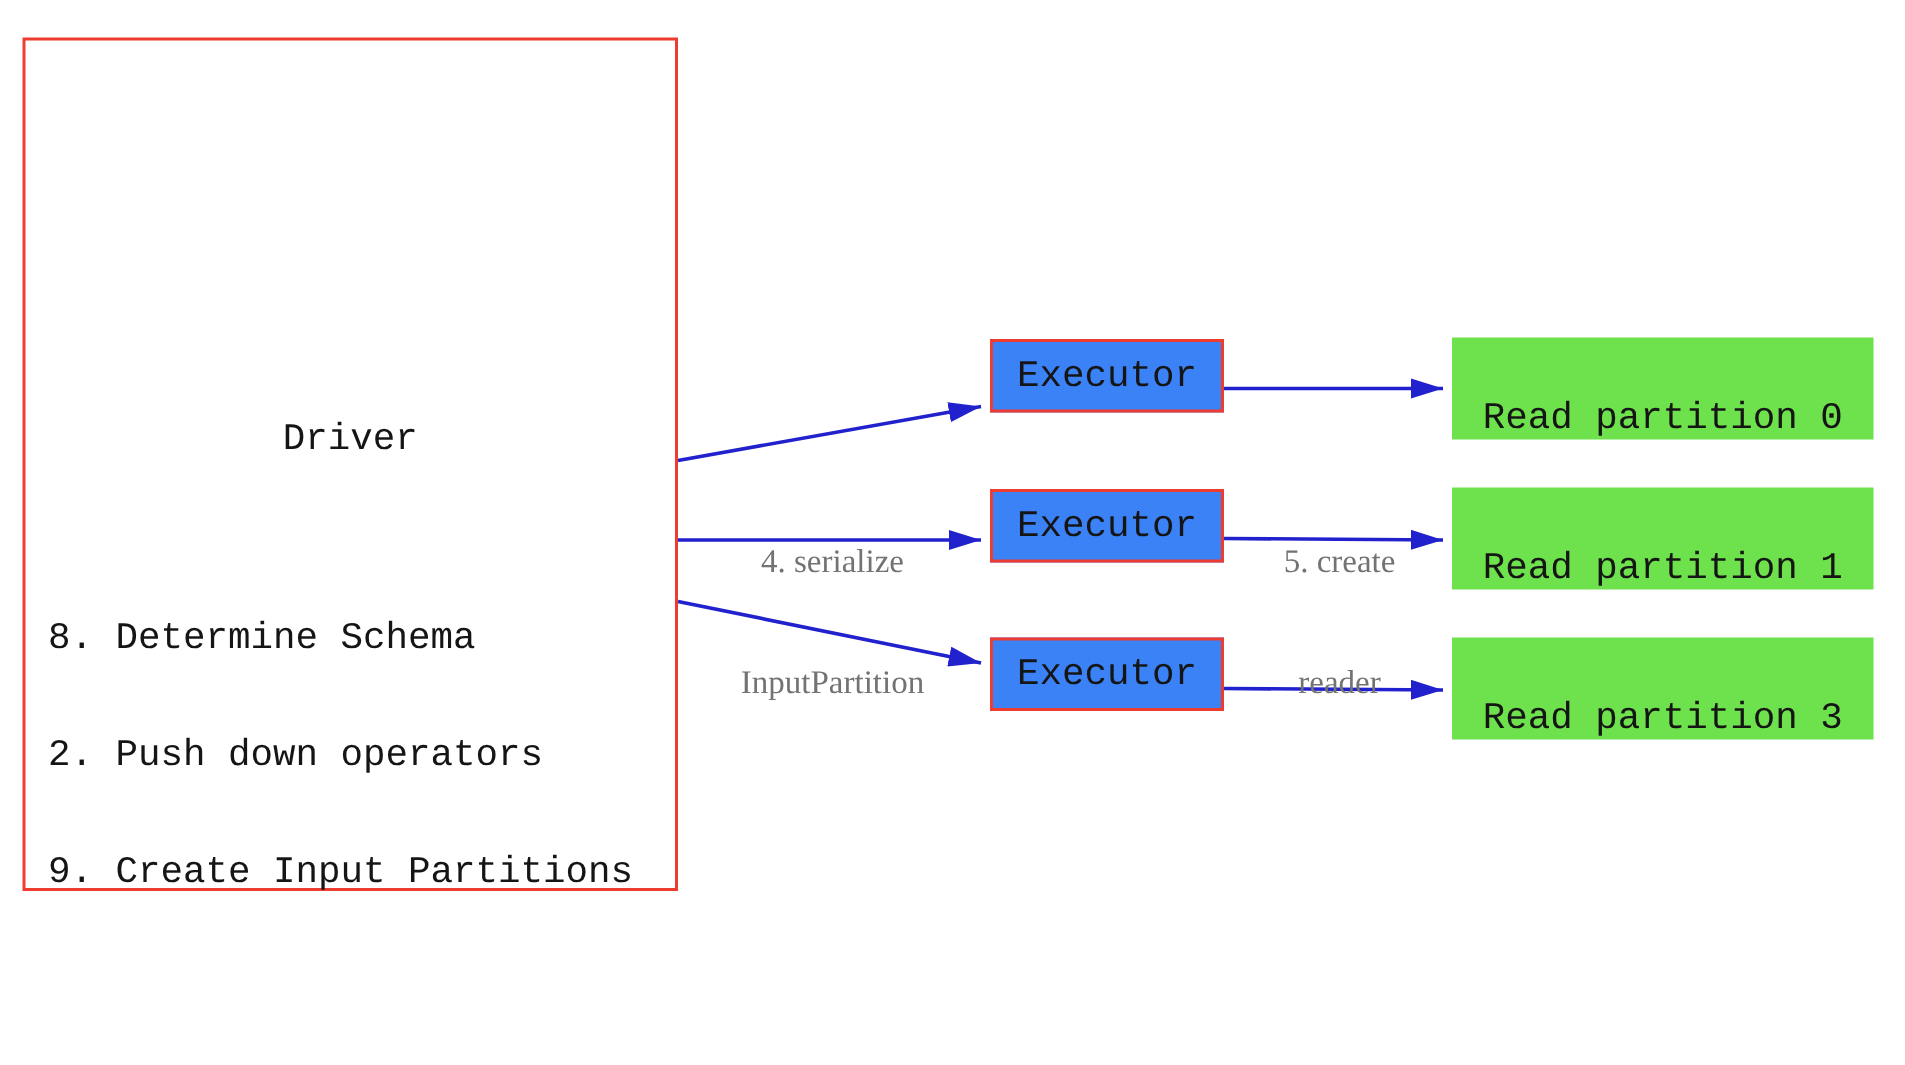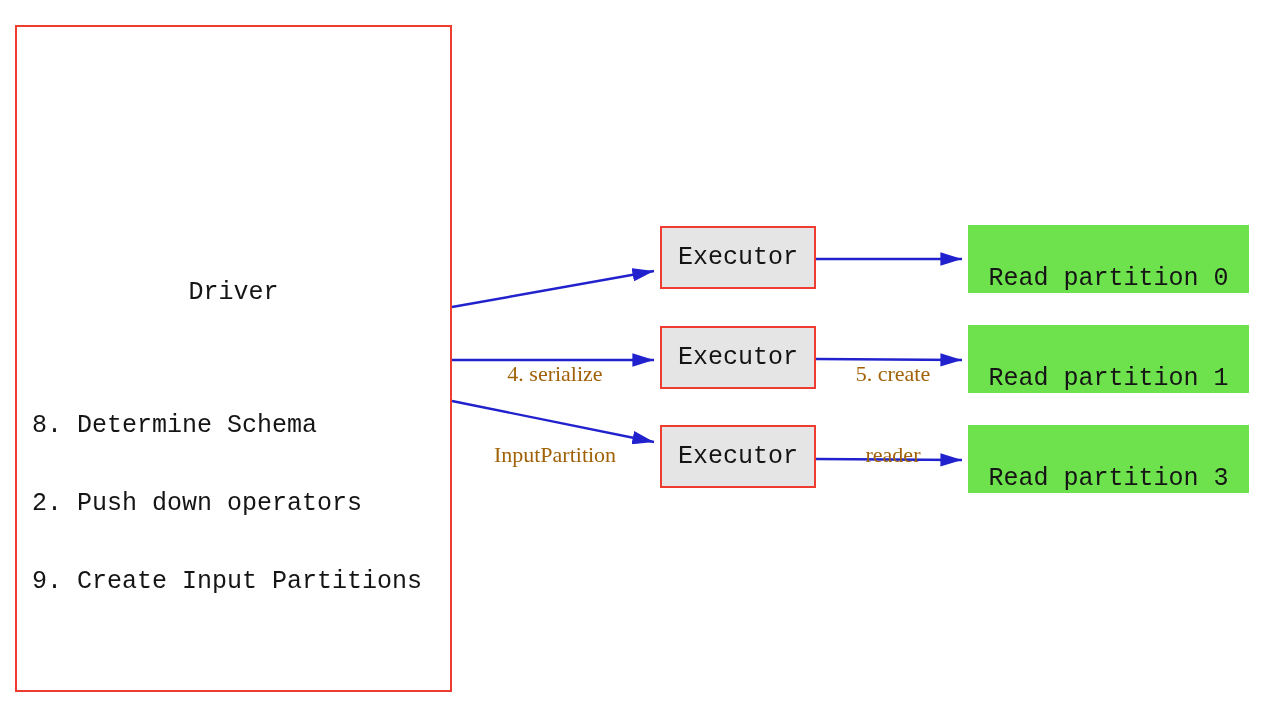--- a/index.html
+++ b/index.html
@@ -23,21 +23,21 @@
     left: 0; top: 0;
     width: 1270px; height: 710px;
     pointer-events: none;
   }
   .arrow-layer line { stroke: var(--blue); stroke-width: 2.4; }
   .arrow-layer marker path { fill: var(--blue); }
 
   .driver-box {
     position: absolute;
     left: 15px; top: 25px;
-    width: 437px; height: 667px;
+    width: 437px; height: 569px;
     border: 2px solid var(--red);
     box-sizing: border-box;
     background: #ffffff;
   }
   .driver-title {
     position: absolute;
     left: 0; top: 251px;
     width: 100%;
     text-align: center;
     font-size: 25px;
@@ -47,24 +47,24 @@
   .driver-steps {
     position: absolute;
     left: 15px; top: 334px;
     font-size: 25px;
     line-height: 26px;
     white-space: pre;
   }
   .executor-box {
     position: absolute;
     left: 660px;
-    width: 156px; height: 63px;
+    width: 156px; height: 49px;
     border: 2px solid var(--red);
     box-sizing: border-box;
-    background: #e5e5e5;
+    background: #3b82f6;
     display: flex; align-items: center; justify-content: center;
     font-size: 25px;
     white-space: pre;
   }
   .executor-0 { top: 226px; }
   .executor-1 { top: 326px; }
   .executor-2 { top: 425px; }
 
   .partition-box {
     position: absolute;
@@ -79,21 +79,21 @@
   .partition-1 { top: 325px; }
   .partition-2 { top: 425px; }
 
   .edge-label {
     position: absolute;
     top: 306px;
     text-align: center;
     font-family: "Liberation Serif", "DejaVu Serif", serif;
     font-size: 22px;
     line-height: 27px;
-    color: #a16207;
+    color: #737373;
     white-space: pre;
   }
   .edge-label-serialize { left: 455px; width: 200px; }
   .edge-label-create-reader { left: 820px; width: 146px; }
 </style>
 </head>
 <body>
 
 <div class="canvas">
 

